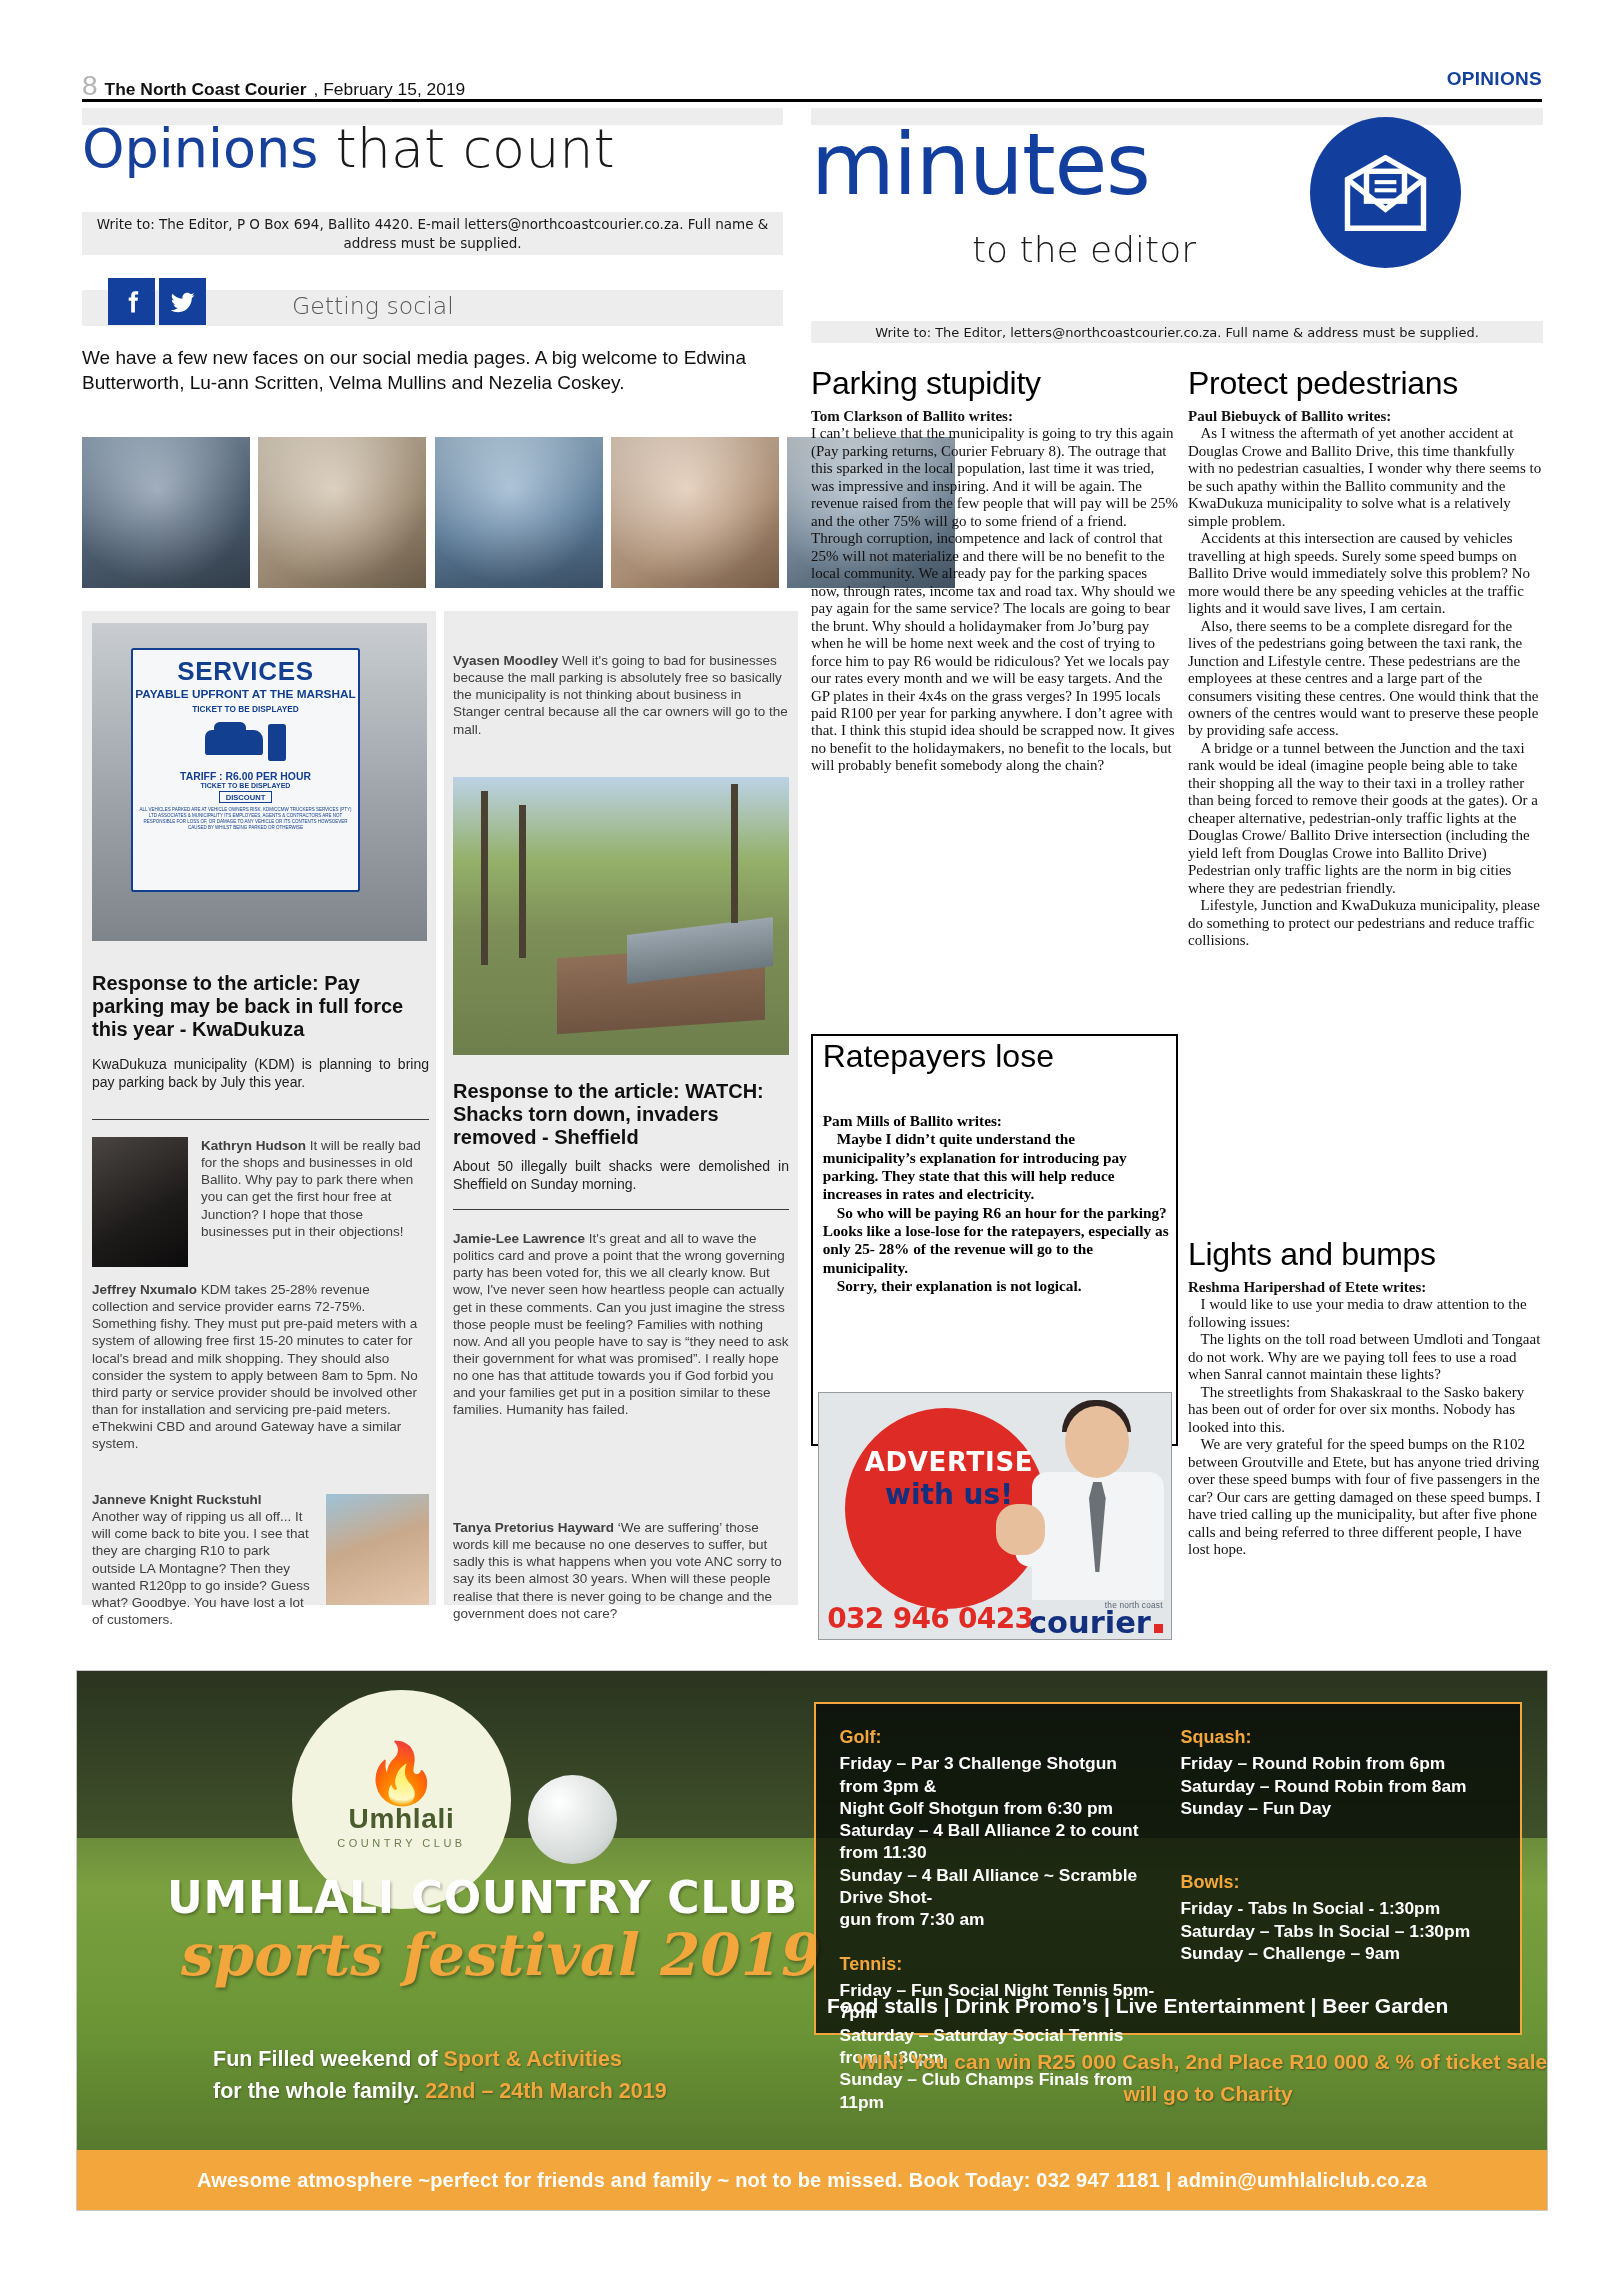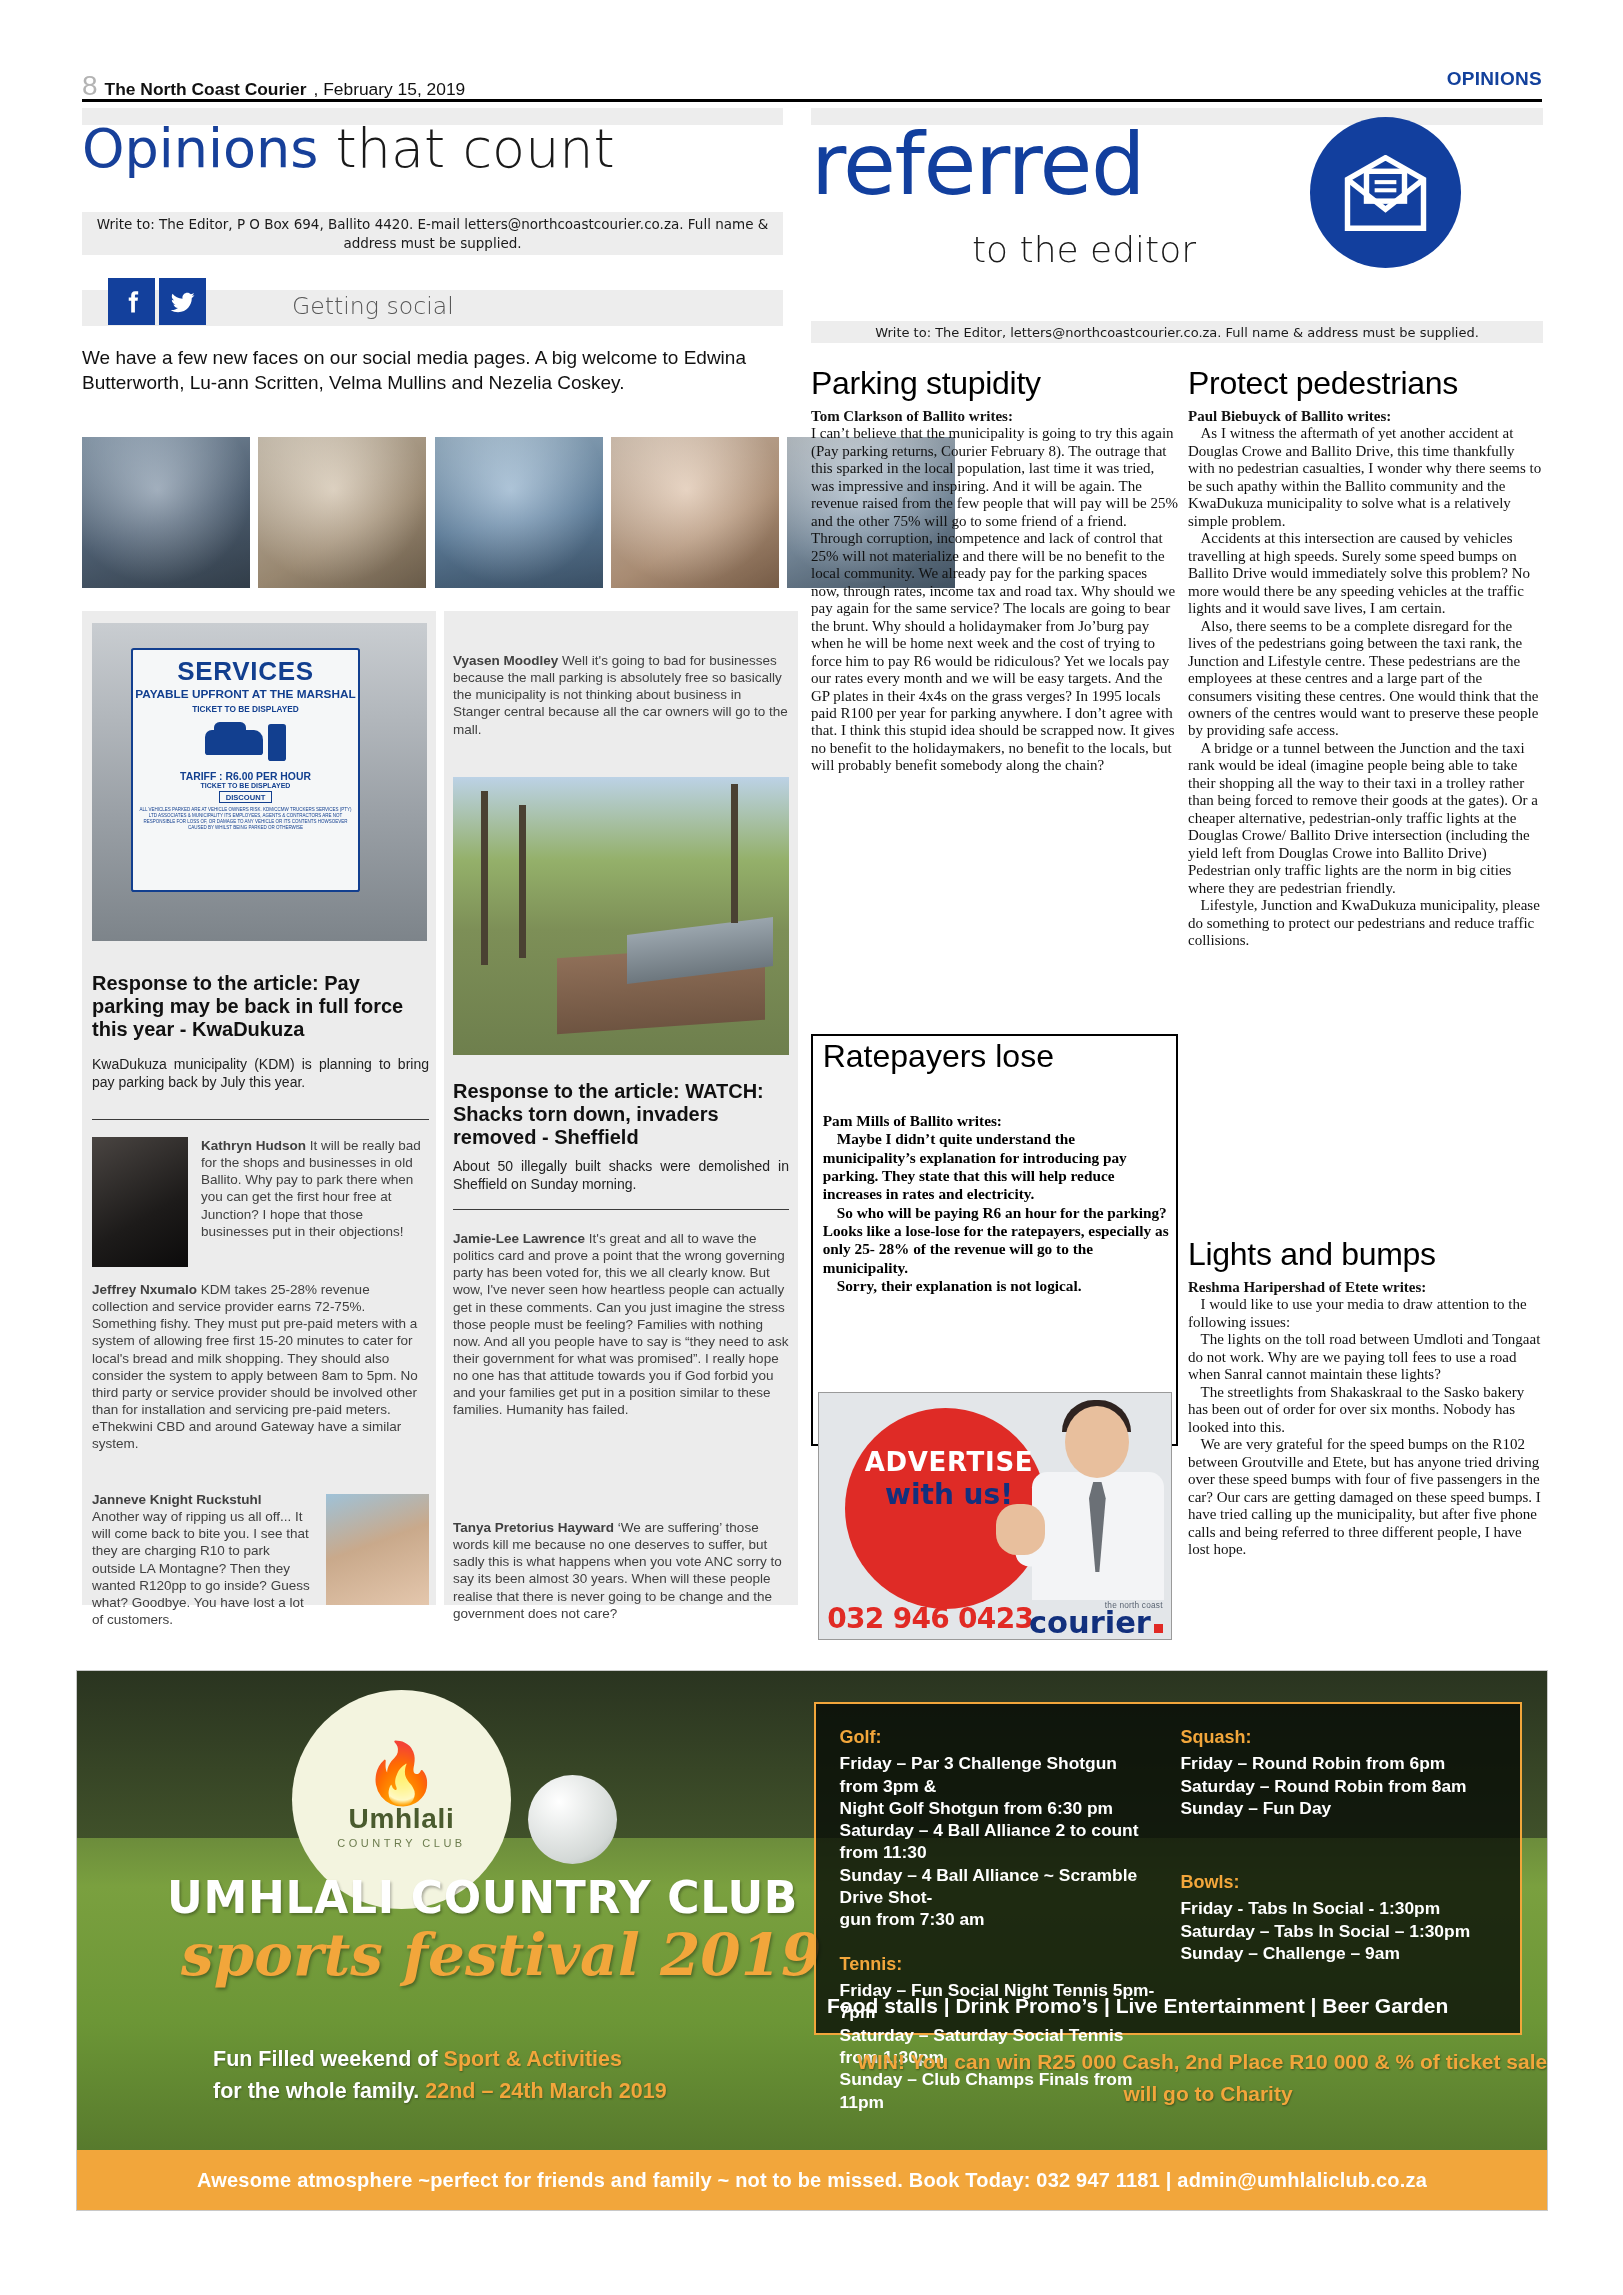--- a/index.html
+++ b/index.html
@@ -389,21 +389,21 @@
   </div>
 
   <div class="resp-head" style="left:453px; top:1080px; width:336px;">Response to the article: WATCH: Shacks torn down, invaders removed - Sheffield</div>
   <div class="resp-sub" style="left:453px; top:1158px; width:336px;">About 50 illegally built shacks were demolished in Sheffield on Sunday morning.</div>
   <div class="hr-thin" style="left:453px; top:1209px; width:336px;"></div>
 
   <div class="cmt" style="left:453px; top:1230px; width:336px;"><b>Jamie-Lee Lawrence</b><span> It's great and all to wave the politics card and prove a point that the wrong governing party has been voted for, this we all clearly know. But wow, I've never seen how heartless people can actually get in these comments. Can you just imagine the stress those people must be feeling? Families with nothing now. And all you people have to say is “they need to ask their government for what was promised”. I really hope no one has that attitude towards you if God forbid you and your families get put in a position similar to these families. Humanity has failed.</span></div>
 
   <div class="cmt" style="left:453px; top:1519px; width:336px;"><b>Tanya Pretorius Hayward</b><span> ‘We are suffering’ those words kill me because no one deserves to suffer, but sadly this is what happens when you vote ANC sorry to say its been almost 30 years. When will these people realise that there is never going to be change and the government does not care?</span></div>
 
-  <div class="letters-title">referred</div>
+  <div class="letters-title">minutes</div>
   <div class="letters-sub">to the editor</div>
   <div class="env-circle">
     <svg viewBox="0 0 64 56">
       <path d="M4 18 L32 2 L60 18 L60 54 L4 54 Z" fill="none" stroke="#fff" stroke-width="4"></path>
       <rect x="18" y="12" width="28" height="22" fill="none" stroke="#fff" stroke-width="4"></rect>
       <line x1="24" y1="20" x2="40" y2="20" stroke="#fff" stroke-width="3"></line>
       <line x1="24" y1="26" x2="40" y2="26" stroke="#fff" stroke-width="3"></line>
       <path d="M4 18 L32 40 L60 18" fill="none" stroke="#fff" stroke-width="4"></path>
     </svg>
   </div>

